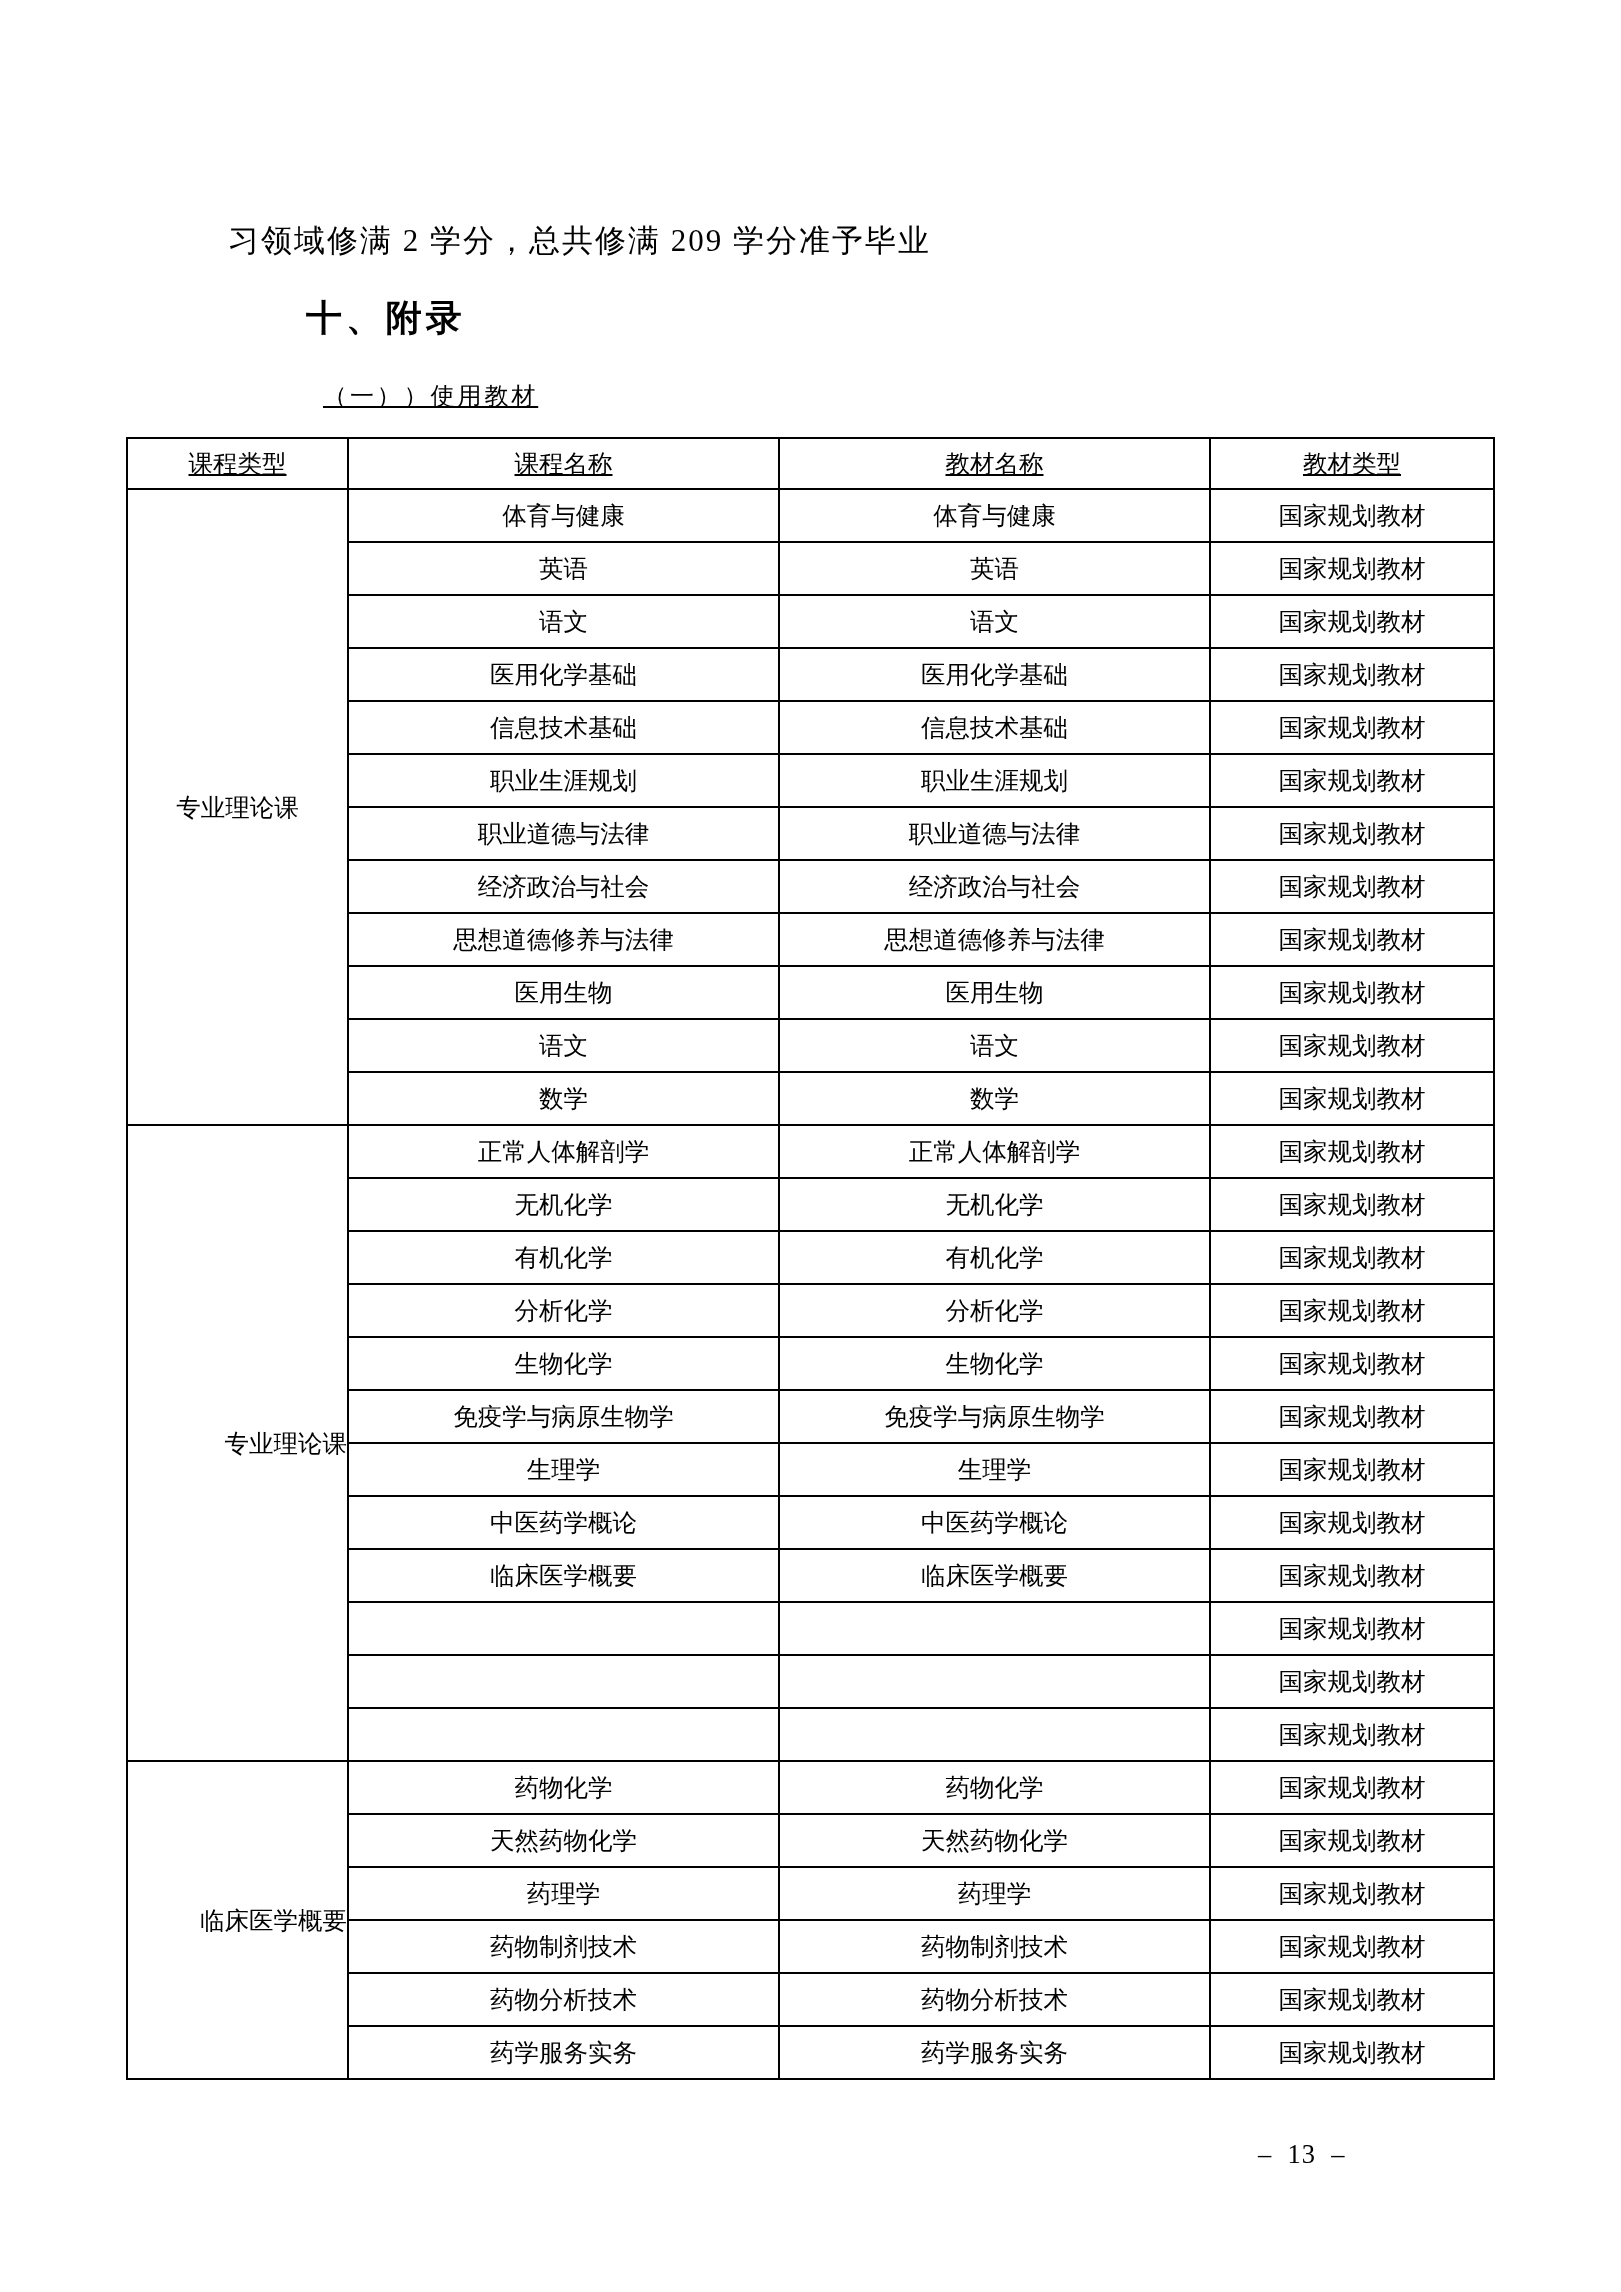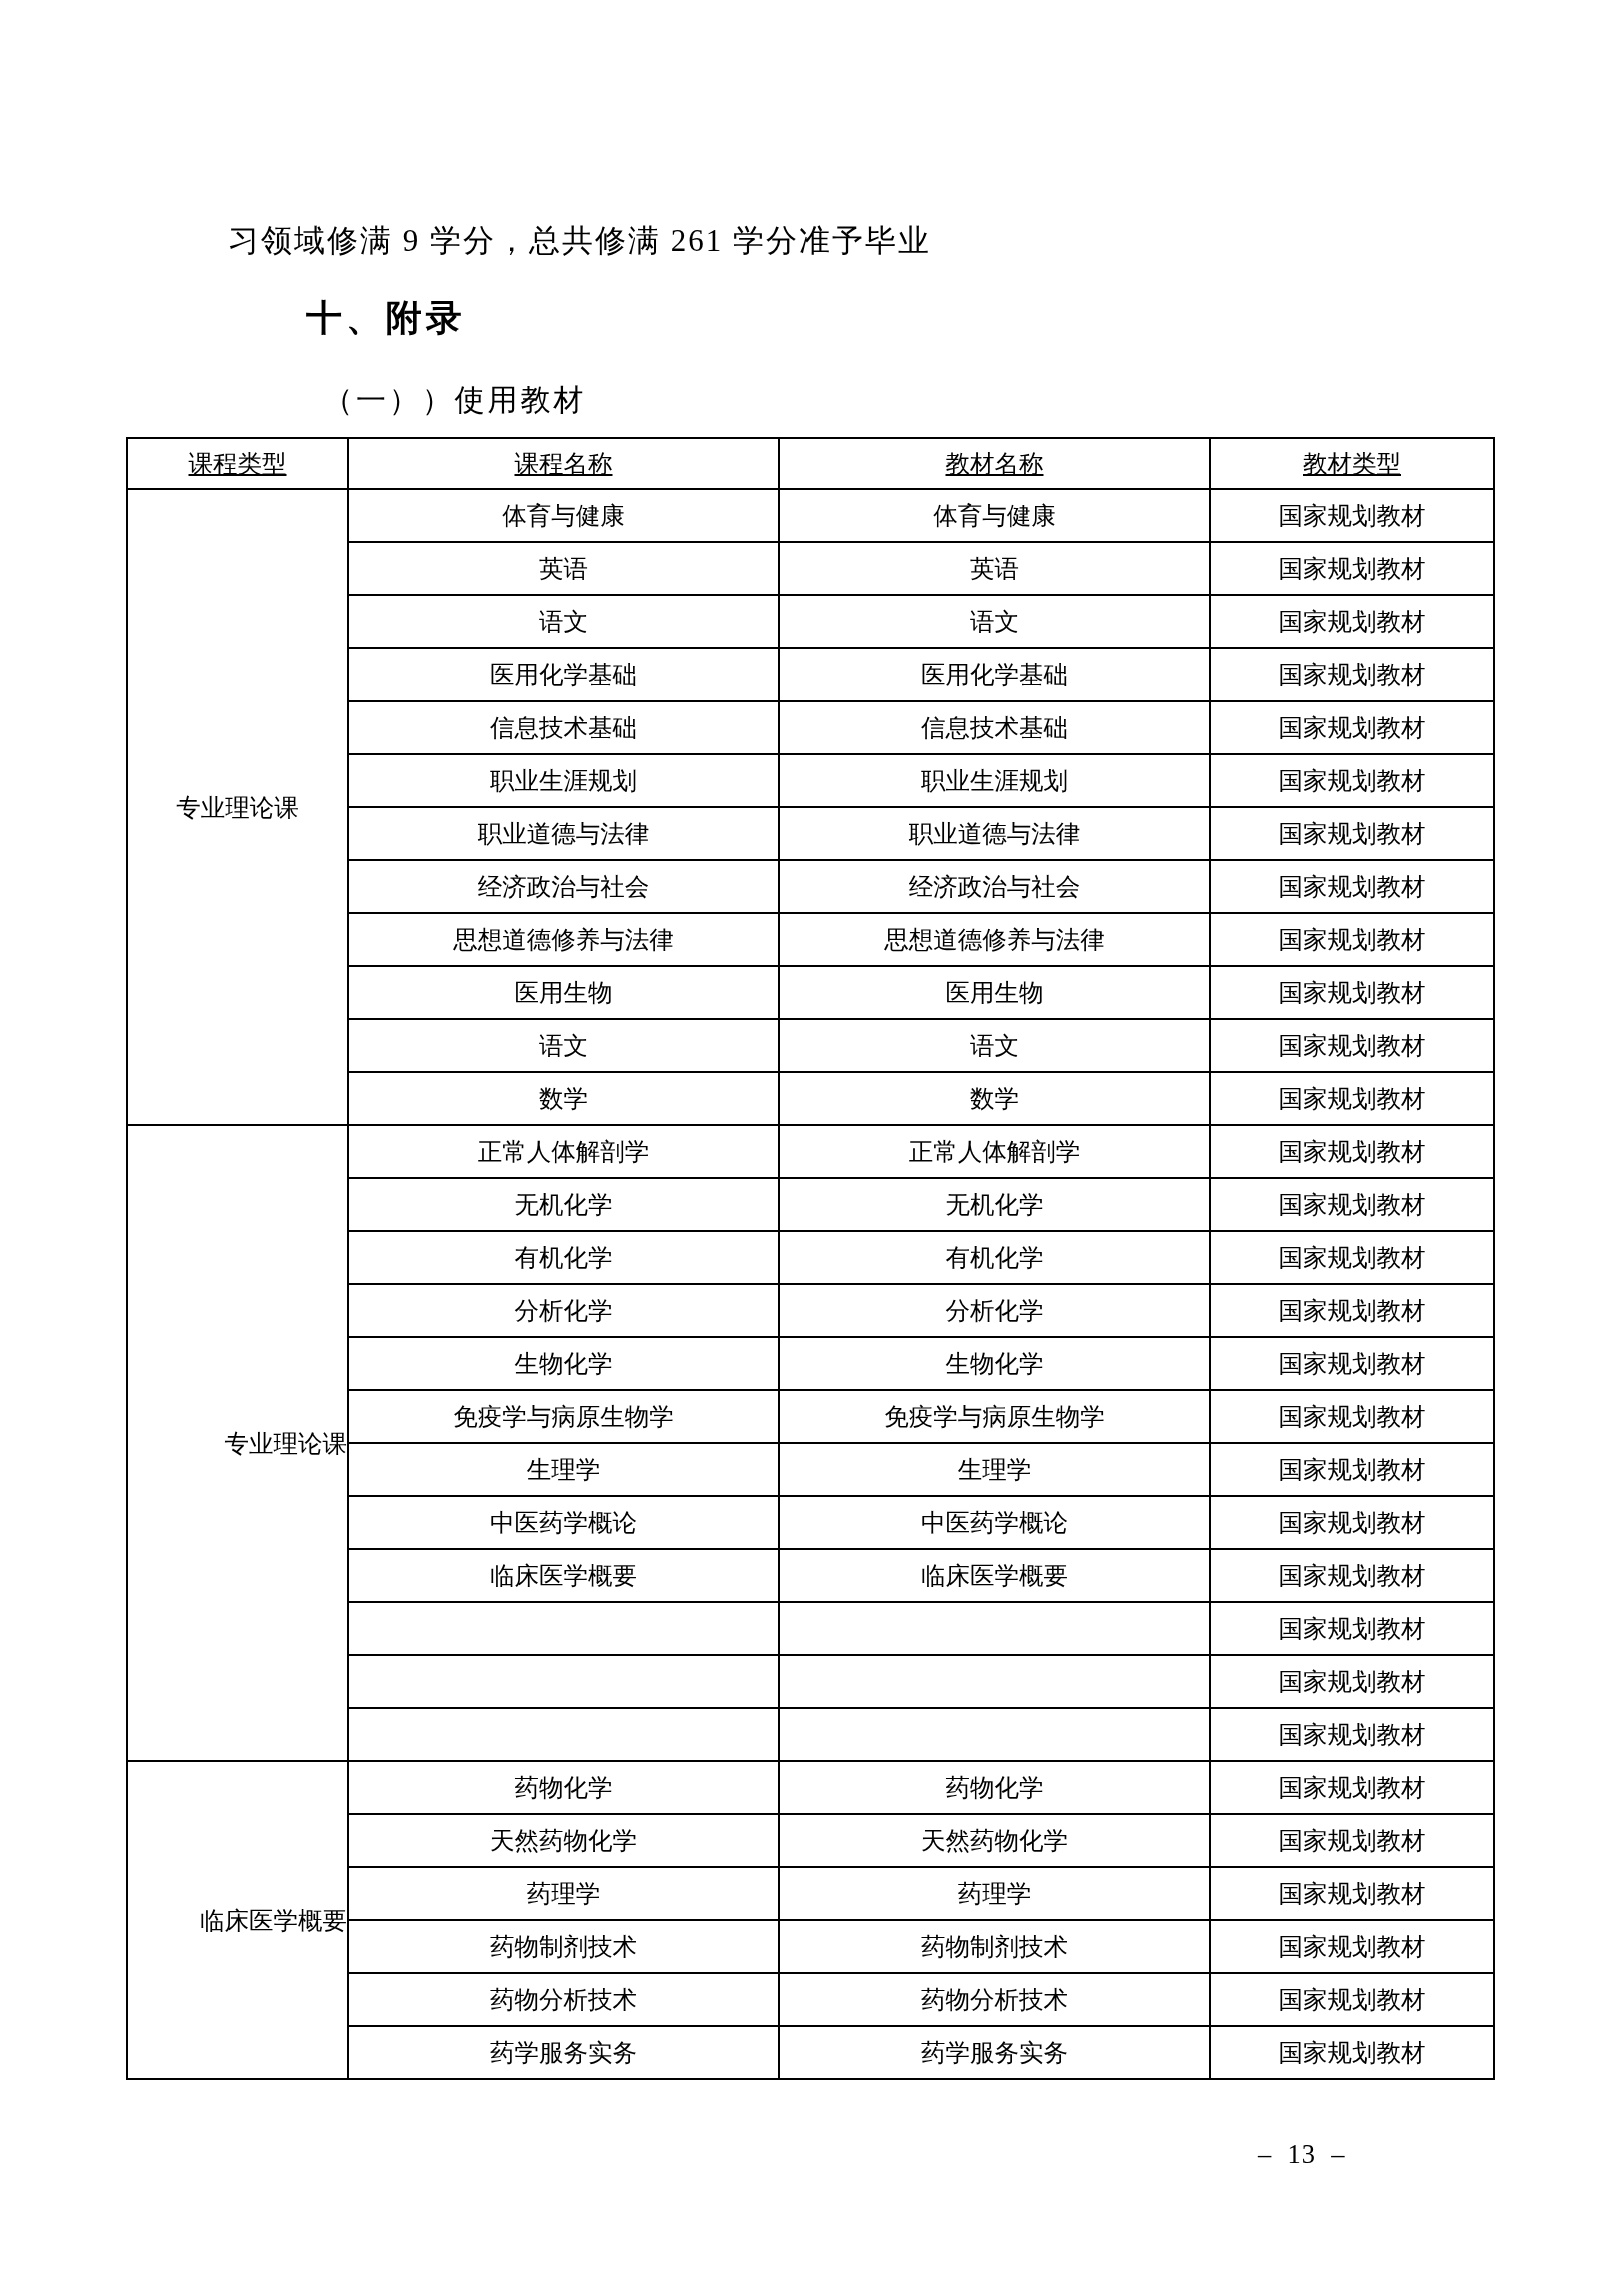--- a/index.html
+++ b/index.html
@@ -26,22 +26,23 @@
     top: 294px;
     font-size: 36px;
     font-weight: bold;
     font-family: "Liberation Sans", sans-serif;
     letter-spacing: 3.9px;
   }
   .subsection-heading {
     position: absolute;
     left: 323px;
     top: 380px;
-    font-size: 30px;
+    font-size: 24px;
     letter-spacing: 2.9px;
+    text-decoration: underline;
   }
   table.textbook-table {
     position: absolute;
     left: 126px;
     top: 437px;
     width: 1367px;
     border-collapse: collapse;
     table-layout: fixed;
   }
   .textbook-table th,
@@ -66,21 +67,21 @@
     font-size: 26.5px;
     letter-spacing: 1px;
     white-space: pre;
   }
 </style>
 </head>
 <body>
 
 <div class="page">
 
-  <div class="intro-text">习领域修满 9 学分，总共修满 261 学分准予毕业</div>
+  <div class="intro-text">习领域修满 2 学分，总共修满 209 学分准予毕业</div>
 
   <div class="section-heading">十、附录</div>
 
   <div class="subsection-heading">（一））使用教材</div>
 
   <table class="textbook-table">
     <colgroup>
       <col style="width:221px">
       <col style="width:431px">
       <col style="width:431px">

